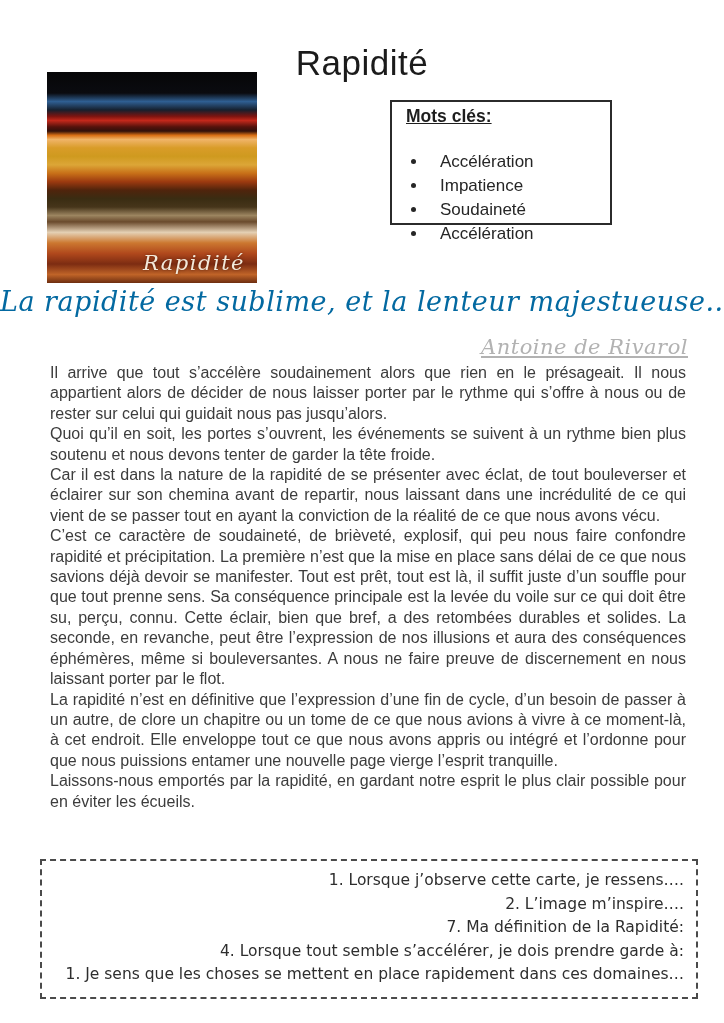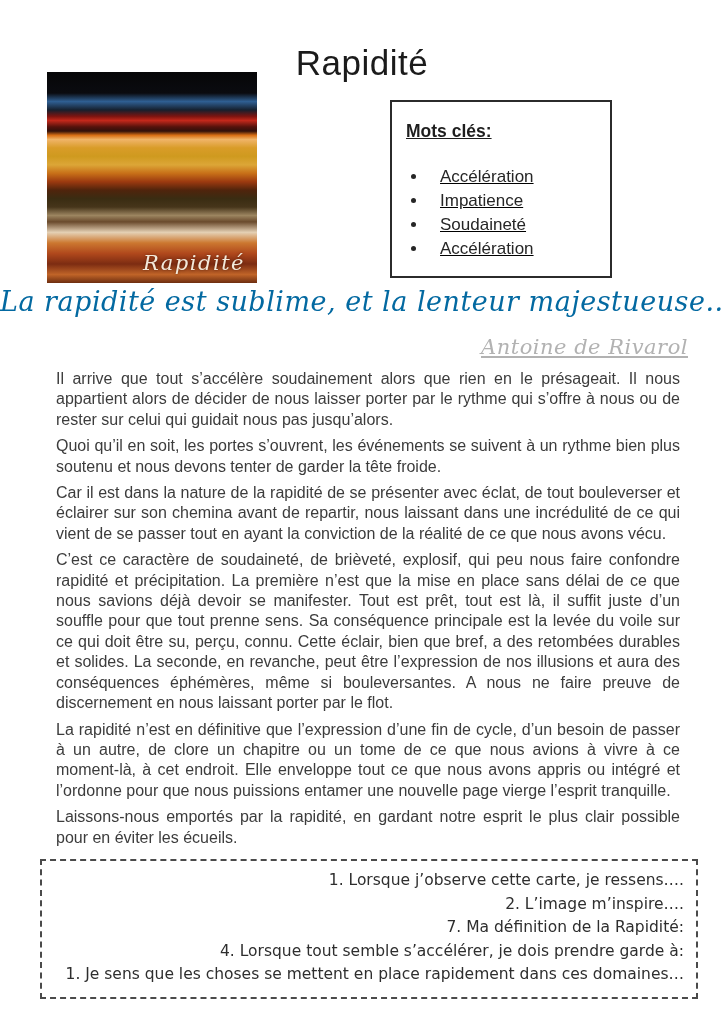--- a/index.html
+++ b/index.html
@@ -15,46 +15,46 @@
     position:absolute;left:47px;top:72px;width:210px;height:211px;
     background:#222;
   }
   .caption{
     position:absolute;right:12px;bottom:8px;
     font-family:"DejaVu Serif",serif;font-style:italic;
     font-size:21px;color:#f3e9da;letter-spacing:1.5px;
     text-shadow:0 0 3px rgba(60,20,0,.6);
   }
   .kw-box{
-    position:absolute;left:390px;top:100px;width:222px;height:178px;
-    border:2px solid #2b2b2b;box-sizing:border-box;padding:19px 14px;
+    position:absolute;left:390px;top:100px;width:222px;height:125px;
+    border:2px solid #2b2b2b;box-sizing:border-box;padding:4px 14px;
     background:#fff;
   }
   .kw-title{
     font-size:17.5px;font-weight:bold;text-decoration:underline;color:#1e1e1e;
   }
-  ul.kw-list{margin:24px 0 16px 8px;padding:0 0 0 14px;list-style:disc;text-decoration:underline;}
+  ul.kw-list{margin:24px 0 16px 8px;padding:0 0 0 14px;list-style:disc;}
   ul.kw-list li{
     font-size:17px;color:#262626;margin-bottom:3px;padding-left:12px;line-height:21px;
   }
   .quote{
     position:absolute;top:286px;left:0;width:100%;text-align:left;
     font-family:"DejaVu Serif",serif;font-style:italic;
     font-size:27px;color:#0369a1;letter-spacing:.5px;white-space:nowrap;
   }
   .author{
     position:absolute;top:335px;right:36px;
     font-family:"DejaVu Serif",serif;font-style:italic;
     font-size:21px;color:#b2b2b2;letter-spacing:.5px;text-decoration:underline;
   }
   .bodytext{
     position:absolute;top:363px;left:50px;width:636px;
     color:#3c3c3c;font-size:16px;line-height:20.4px;text-align:justify;
   }
-  .bodytext p{margin:6px;}
+  .bodytext p{margin:0;}
   .qbox{
     position:absolute;top:859px;left:40px;width:658px;box-sizing:border-box;
     border:2px dashed #4a4a4a;padding:8px 12px 10px;background:#fff;
   }
   .q-item{
     font-family:"DejaVu Sans",sans-serif;
     font-size:15.5px;line-height:23.5px;color:#2e2e2e;text-align:right;
   }
 </style>
 </head>

